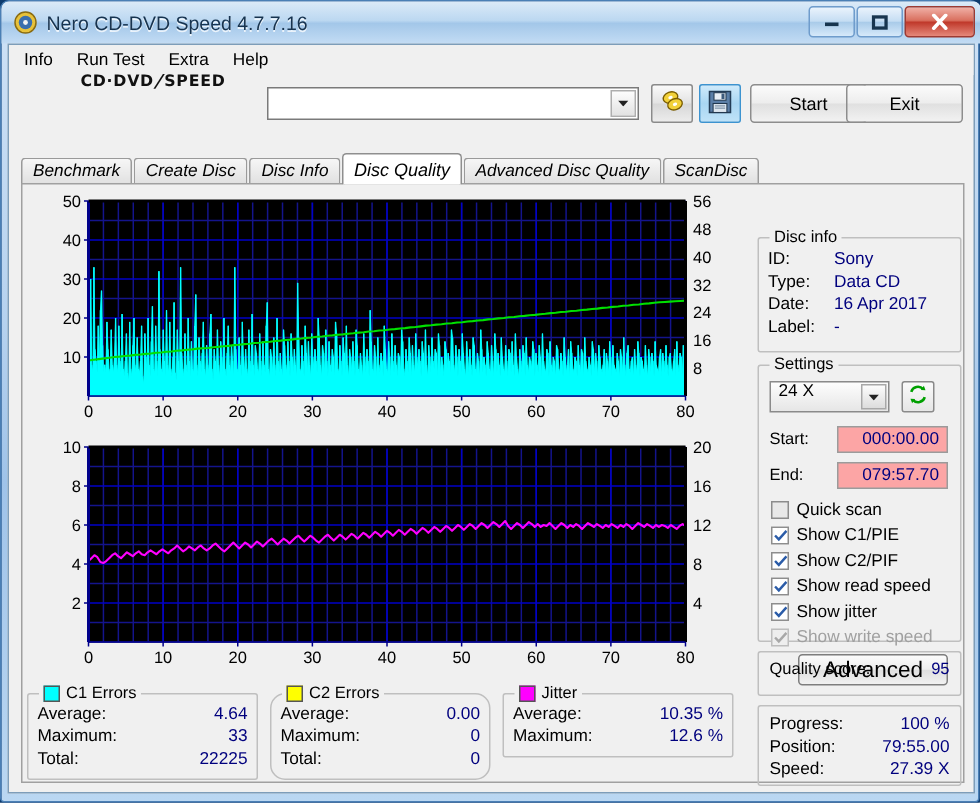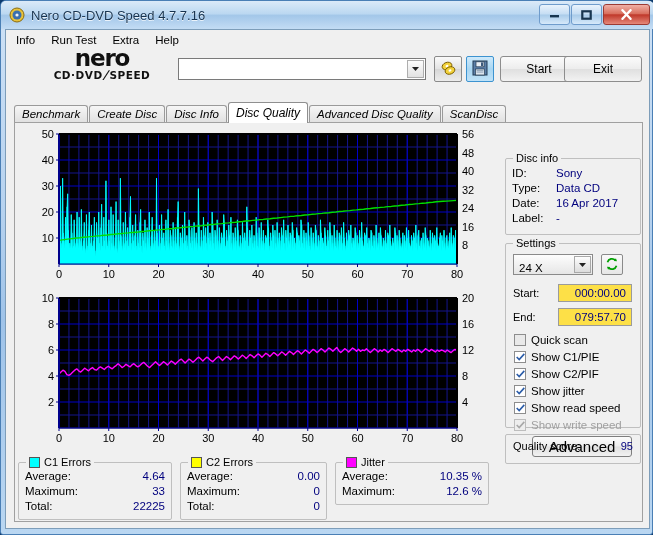--- a/index.html
+++ b/index.html
@@ -113,27 +113,27 @@
     font-size:11px;color:#000;white-space:nowrap;
     display:flex;align-items:center;gap:4px;
   }
   .swatch{width:9px;height:9px;border:1px solid #555;display:inline-block;}
 
   .row{display:flex;font-size:11.5px;line-height:15px;}
   .lbl{color:#000;}
   .val{color:#00007e;}
 
   .field{
-    background:#fde047;border:1px solid #9b9b9b;box-sizing:border-box;
+    background:#fca5a5;border:1px solid #9b9b9b;box-sizing:border-box;
     font-size:11.5px;color:#00007e;display:flex;align-items:center;
     justify-content:flex-end;padding-right:5px;
   }
   .combo{
     background:linear-gradient(180deg,#fdfdfd,#e6e6e6);border:1px solid #8a8a8a;
-    box-sizing:border-box;font-size:11.5px;color:#000;display:flex;align-items:flex-end;
+    box-sizing:border-box;font-size:11.5px;color:#000;display:flex;align-items:flex-start;
     padding-left:5px;position:relative;
   }
   .combo .arrowbox{
     position:absolute;right:1px;top:1px;bottom:1px;width:17px;
     background:linear-gradient(180deg,#fdfdfd,#dcdcdc);border:1px solid #a8a8a8;
     box-sizing:border-box;display:flex;align-items:center;justify-content:center;
   }
   .chk{display:flex;align-items:center;gap:5px;font-size:11.5px;color:#000;height:15px;}
   .chk .box{
     width:12px;height:12px;border:1px solid #8d8d8d;background:#fff;box-sizing:border-box;
@@ -187,21 +187,20 @@
 
     <div class="menubar">
       <span>Info</span>
       <span>Run Test</span>
       <span>Extra</span>
       <span>Help</span>
     </div>
 
     <div class="toprow">
       <div class="brand">
-        <div class="nero">nero</div>
         <div class="sub">
           <span>CD·DVD</span>
           <span class="slash">/</span>
           <span>SPEED</span>
         </div>
       </div>
 
       <div class="drive-select">
         <span class="arrowbox">
           <svg width="7" height="4" viewBox="0 0 7 4">
@@ -1106,29 +1105,29 @@
               </svg>
           </span>
           <span>Show C2/PIF</span>
         </div>
         <div class="chk">
           <span class="box">
             <svg width="9" height="8" viewBox="0 0 9 8">
                 <path d="M0.7 4 L3.2 6.6 L8.3 0.9" stroke="#2b5ca8" stroke-width="1.6" fill="none"></path>
               </svg>
           </span>
-          <span>Show jitter</span>
+          <span>Show read speed</span>
         </div>
         <div class="chk">
           <span class="box">
             <svg width="9" height="8" viewBox="0 0 9 8">
                 <path d="M0.7 4 L3.2 6.6 L8.3 0.9" stroke="#2b5ca8" stroke-width="1.6" fill="none"></path>
               </svg>
           </span>
-          <span>Show read speed</span>
+          <span>Show jitter</span>
         </div>
         <div class="chk dim">
           <span class="box">
             <svg width="9" height="8" viewBox="0 0 9 8">
                 <path d="M0.7 4 L3.2 6.6 L8.3 0.9" stroke="#a8a8a8" stroke-width="1.6" fill="none"></path>
               </svg>
           </span>
           <span>Show write speed</span>
         </div>
       </div>
@@ -1138,20 +1137,36 @@
       </div>
     </div>
 
     <div class="gbox" style="left:499px;top:404px;width:134px;height:28px;">
       <div style="position:absolute;left:7px;top:5px;right:7px;display:flex;justify-content:space-between;">
         <span class="lbl">Quality score:</span>
         <span class="val">95</span>
       </div>
     </div>
 
+    <div class="gbox" style="left:499px;top:440px;width:134px;height:52px;">
+      <div style="position:absolute;left:7px;top:5px;right:7px;">
+        <div style="display:flex;justify-content:space-between;" class="row">
+          <span class="lbl">Progress:</span>
+          <span class="val">100 %</span>
+        </div>
+        <div style="display:flex;justify-content:space-between;" class="row">
+          <span class="lbl">Position:</span>
+          <span class="val">79:55.00</span>
+        </div>
+        <div style="display:flex;justify-content:space-between;" class="row">
+          <span class="lbl">Speed:</span>
+          <span class="val">27.39 X</span>
+        </div>
+      </div>
+    </div>
 
     <div class="gbox" style="left:12px;top:432px;width:152px;height:56px;">
       <div class="glabel">
         <span class="swatch" style="background:#00ffff;"></span>
         <span>C1 Errors</span>
       </div>
       <div style="position:absolute;left:6px;top:6px;right:6px;">
         <div style="display:flex;justify-content:space-between;" class="row">
           <span class="lbl">Average:</span>
           <span class="val">4.64</span>
@@ -1160,21 +1175,21 @@
           <span class="lbl">Maximum:</span>
           <span class="val">33</span>
         </div>
         <div style="display:flex;justify-content:space-between;" class="row">
           <span class="lbl">Total:</span>
           <span class="val">22225</span>
         </div>
       </div>
     </div>
 
-    <div class="gbox" style="left:174px;top:432px;width:145px;height:56px;">
+    <div class="gbox" style="left:174px;top:432px;width:145px;height:56px;border-radius:10px;">
       <div class="glabel">
         <span class="swatch" style="background:#ffff00;"></span>
         <span>C2 Errors</span>
       </div>
       <div style="position:absolute;left:6px;top:6px;right:6px;">
         <div style="display:flex;justify-content:space-between;" class="row">
           <span class="lbl">Average:</span>
           <span class="val">0.00</span>
         </div>
         <div style="display:flex;justify-content:space-between;" class="row">

